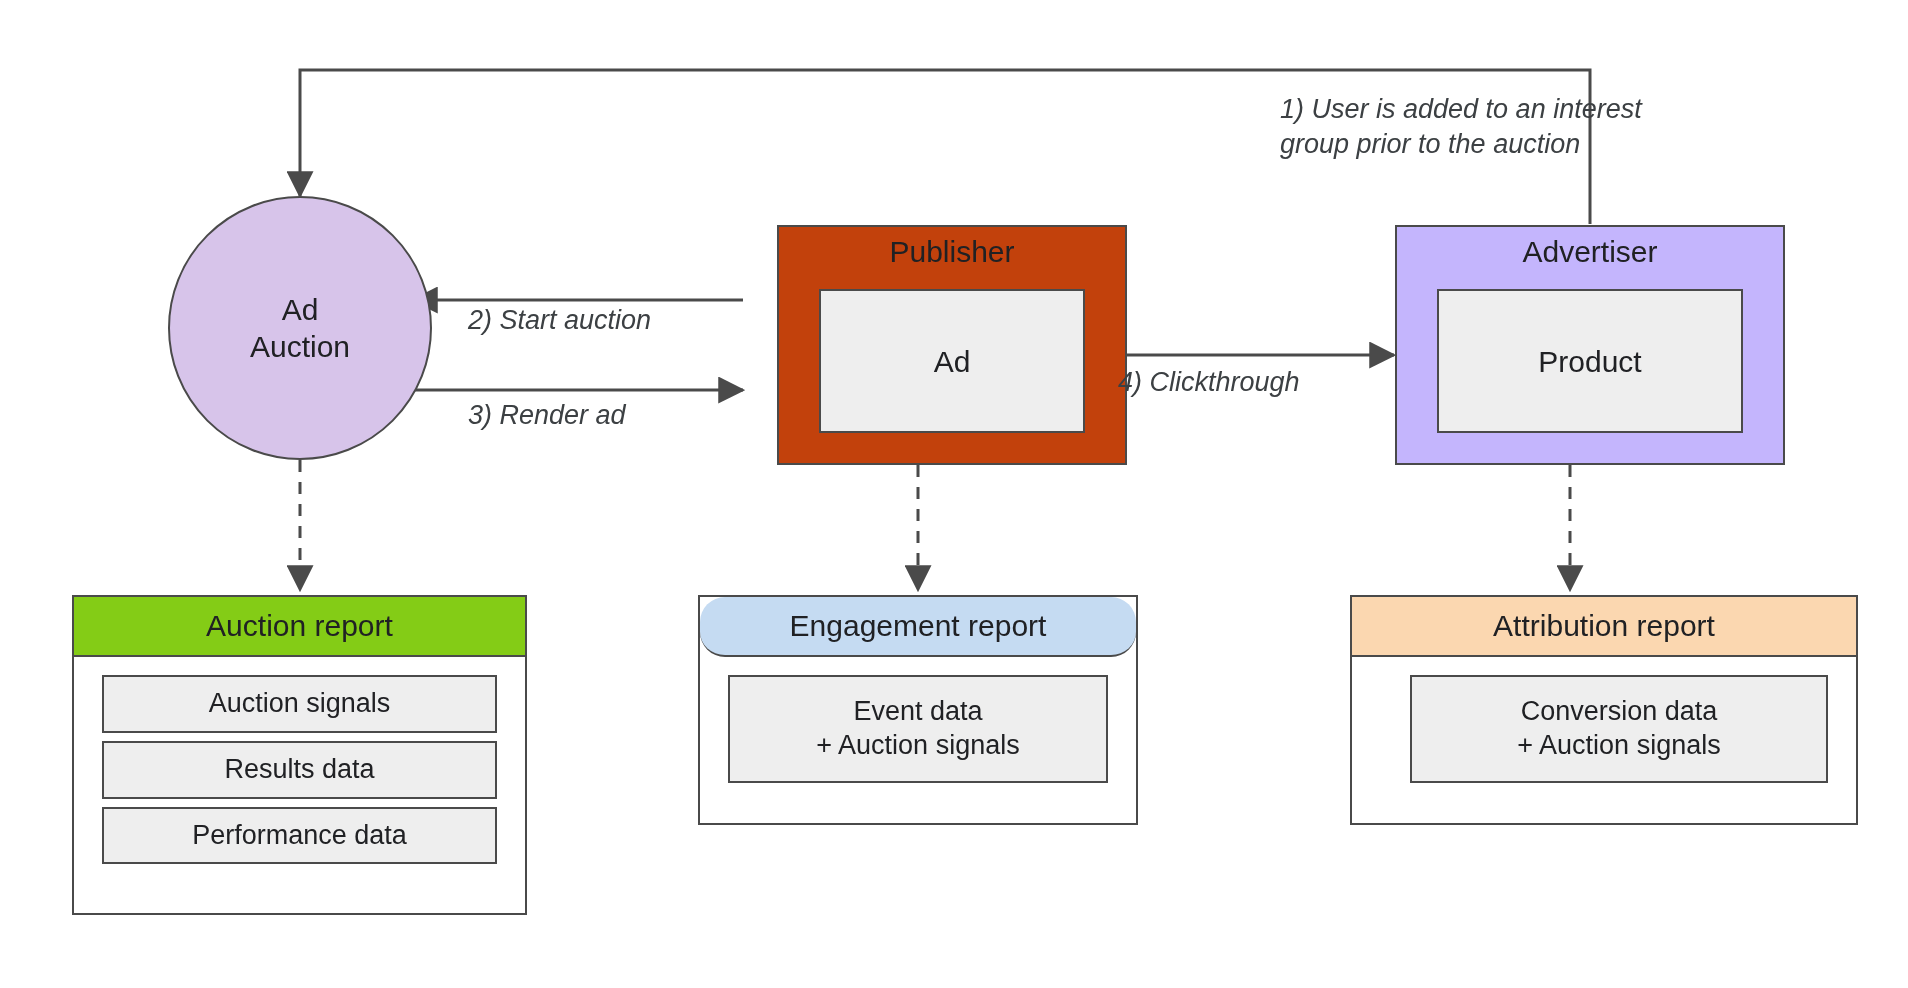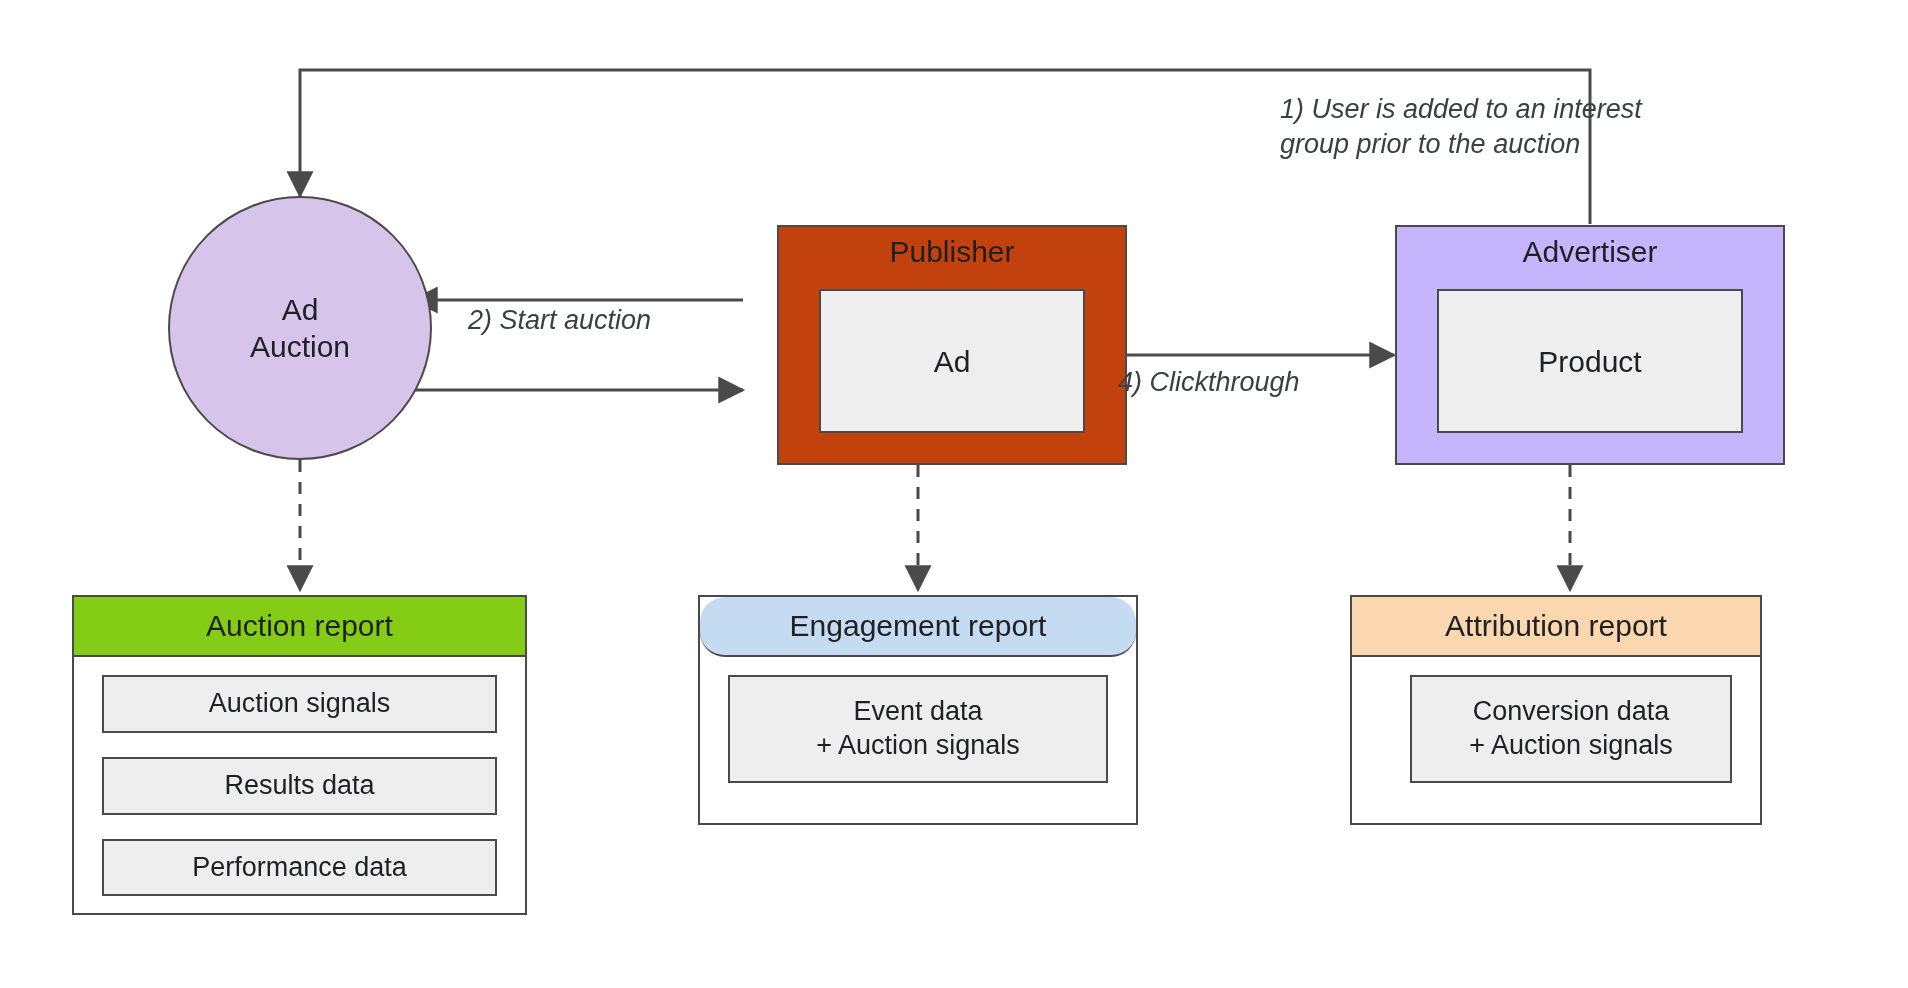--- a/index.html
+++ b/index.html
@@ -59,21 +59,21 @@
   .report-header {
     border-bottom: 2px solid #4a4a4a;
     text-align: center;
     font-size: 30px;
     padding: 12px 0;
   }
   .report-body {
     padding: 18px 28px;
     display: flex;
     flex-direction: column;
-    gap: 24px;
+    gap: 8px;
   }
   .chip {
     border: 2px solid #4a4a4a;
     background: #eeeeee;
     text-align: center;
     font-size: 27px;
     padding: 10px 8px;
     line-height: 1.25;
   }
   .edge-label {
@@ -141,29 +141,30 @@
   </div>
 
   <div class="report" style="left:698px; top:595px; width:440px; height:230px;">
     <div class="report-header" style="background:#c5dbf2;border-radius:25px;">Engagement report</div>
     <div class="report-body">
       <div class="chip" style="white-space:pre-line; padding:18px 8px;">Event data
 + Auction signals</div>
     </div>
   </div>
 
-  <div class="report" style="left:1350px; top:595px; width:412px; height:230px;">
+  <div class="report" style="left:1350px; top:595px; width:508px; height:230px;">
     <div class="report-header" style="background:#fbd7b0;">Attribution report</div>
     <div class="report-body">
       <div class="chip" style="white-space:pre-line; padding:18px 8px;margin-left:30px;">Conversion data
 + Auction signals</div>
     </div>
   </div>
 
   <div class="edge-label" style="left:1280px; top:92px; width:560px; white-space:pre-line;">1) User is added to an interest
 group prior to the auction</div>
 
   <div class="edge-label" style="left:468px; top:303px; width:250px; text-align:left;">2) Start auction</div>
 
+  <div class="edge-label" style="left:468px; top:398px; width:250px; text-align:left;">3) Render ad</div>
 
   <div class="edge-label" style="left:1118px; top:365px; width:260px; text-align:left;">4) Clickthrough</div>
 
 </div>
 
 </body></html>

